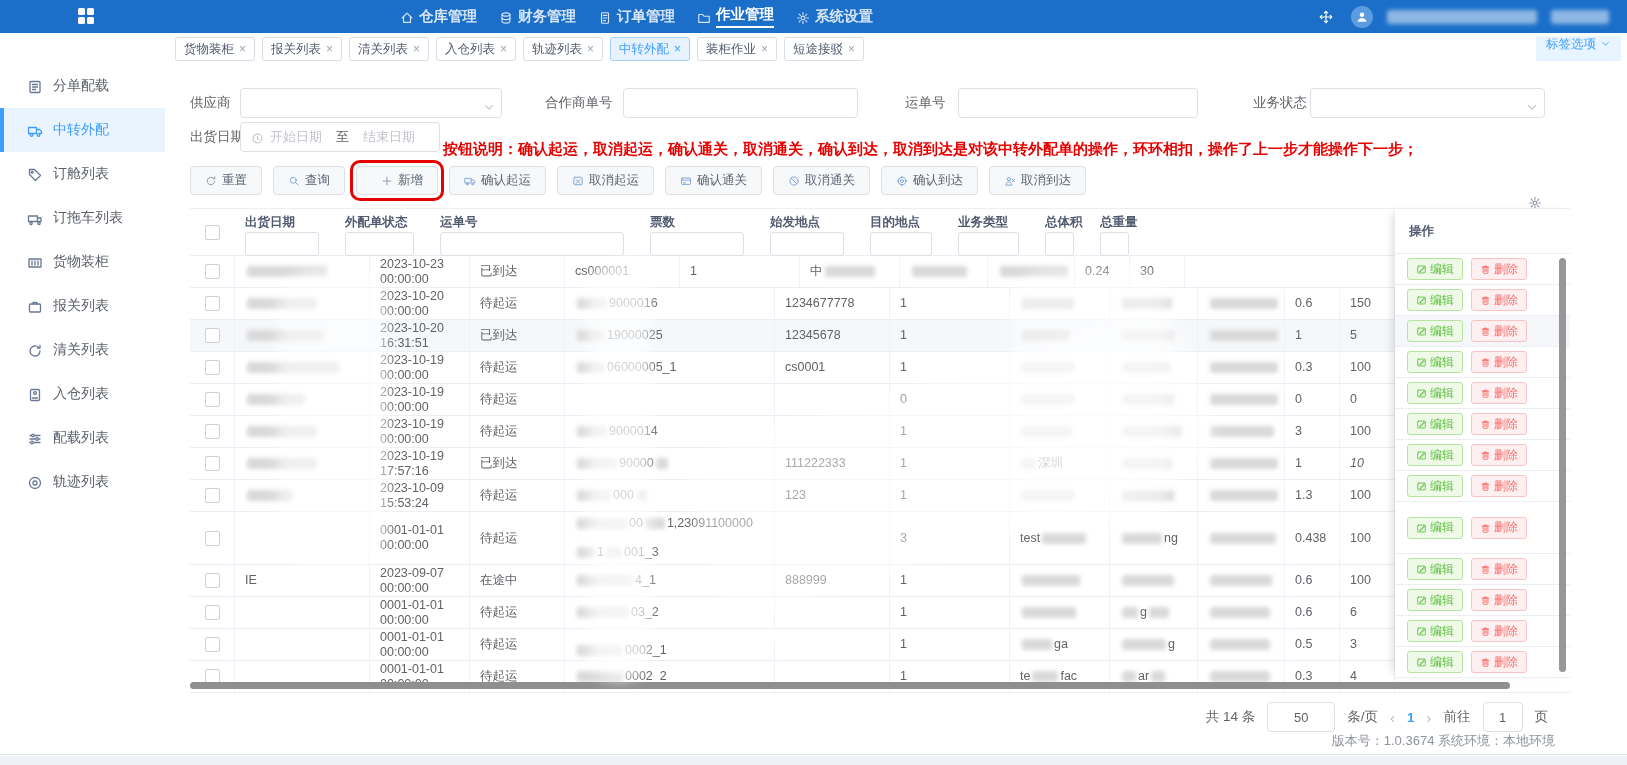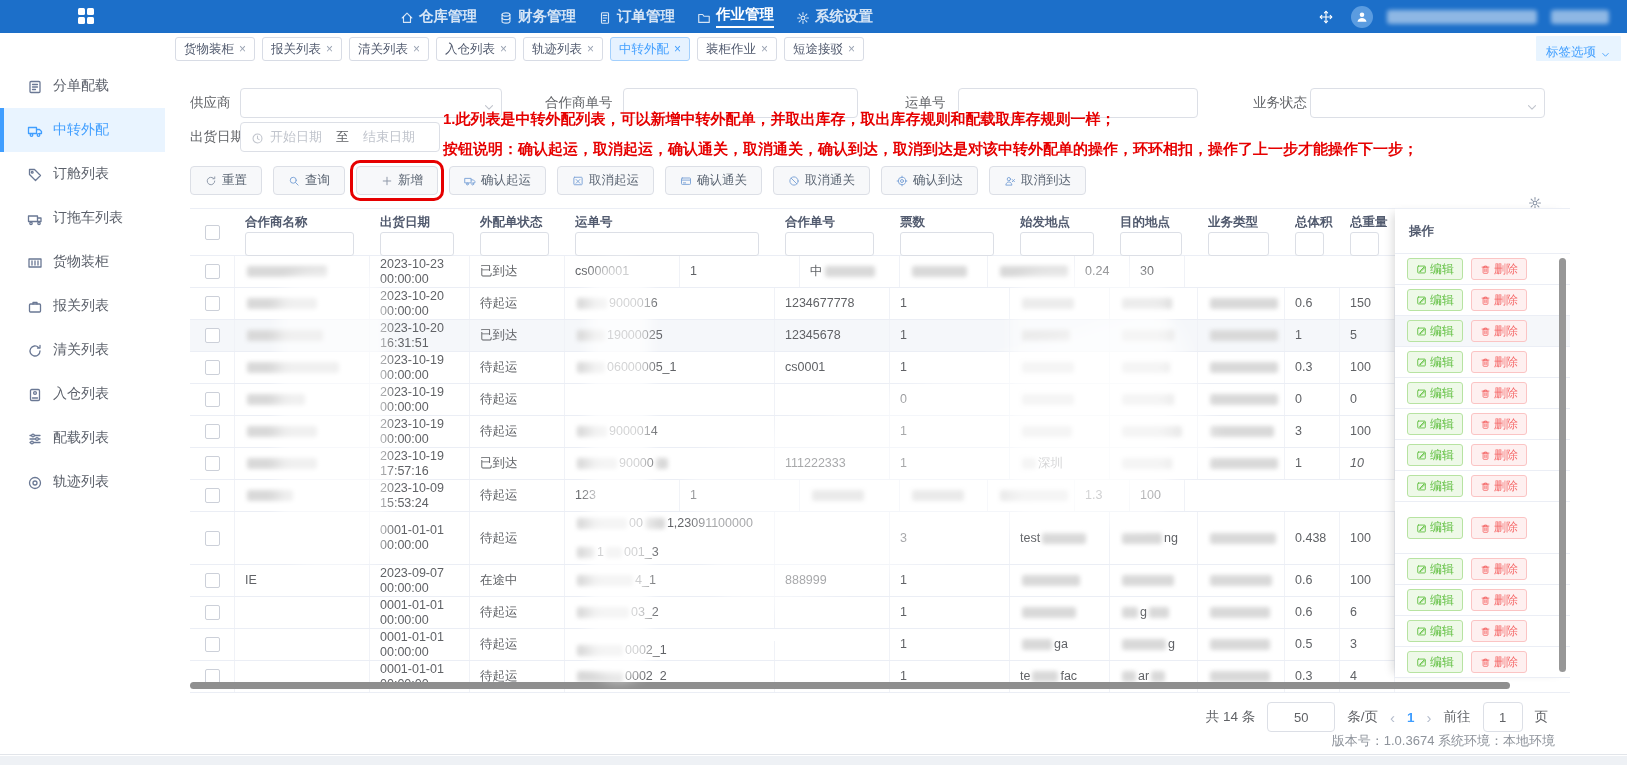--- a/index.html
+++ b/index.html
@@ -26,21 +26,21 @@
   
   .tabbar{position:absolute;left:0;top:33px;width:100%;height:31px;background:#fff;
           border-bottom:1px solid #e8eaef;box-shadow:0 1px 3px rgba(0,0,0,.04);}
   .tabs{position:absolute;left:175px;top:4px;display:flex;gap:7px;}
   .tab{display:flex;align-items:center;gap:5px;height:22px;padding:0 8px;border:1px solid #d8dce5;
        border-radius:3px;font-size:12.5px;color:#515a6e;background:#fff;cursor:pointer;white-space:nowrap;}
   .tab .x{color:#9aa3b2;font-size:12px;}
   .tab.active{background:#e6f2ff;border-color:#a3d0fd;color:var(--c-accent,#409eff);}
   .tab.active .x{color:var(--c-accent,#409eff);}
   .tag-opt{position:absolute;right:6px;top:3px;height:25px;padding:0 10px;background:#e8f4ff;
-           color:var(--c-accent,#409eff);font-size:12.5px;display:flex;align-items:flex-end;gap:4px;
+           color:var(--c-accent,#409eff);font-size:12.5px;display:flex;align-items:flex-start;gap:4px;
            border-radius:1px;cursor:pointer;margin-left:32px;}
   .tag-opt .ic{width:11px;height:11px;}
   
   .sidebar{position:absolute;left:0;top:64px;width:165px;bottom:12px;background:#fff;
            border-right:1px solid #ececec;}
   .side-item{position:relative;height:44px;display:flex;align-items:center;gap:10px;padding-left:27px;
              font-size:14px;color:#5a5f69;cursor:pointer;}
   .side-item .ic{width:16px;height:16px;color:#6a7894;}
   .side-item.active{background:#e9f4ff;color:var(--c-accent,#409eff);}
   .side-item.active .ic{color:var(--c-accent,#409eff);}
@@ -331,21 +331,20 @@
     <div class="datebox" style="left:75px;top:58px;width:200px;">
       <span id="clockIc"><svg viewBox="0 0 16 16" class="ic" fill="none" stroke="currentColor" stroke-width="1.3" stroke-linecap="round" stroke-linejoin="round">
             <circle cx="8" cy="8" r="5.5"></circle>
             <path d="M8 5v3.2l2 1.2"></path>
           </svg></span>
       <span>开始日期</span>
       <span class="mid">至</span>
       <span>结束日期</span>
     </div>
 
-    <div class="ann" style="left:278px;top:46px;">1.此列表是中转外配列表，可以新增中转外配单，并取出库存，取出库存规则和配载取库存规则一样；</div>
     <div class="ann" style="left:278px;top:76px;">按钮说明：确认起运，取消起运，确认通关，取消通关，确认到达，取消到达是对该中转外配单的操作，环环相扣，操作了上一步才能操作下一步；</div>
 
     <div class="toolbar" id="toolbar">
         <button class="tbtn gray">
           <span><svg viewBox="0 0 16 16" class="ic" fill="none" stroke="currentColor" stroke-width="1.3" stroke-linecap="round" stroke-linejoin="round">
               <path d="M13 8a5 5 0 1 1-1.5-3.6"></path>
               <path d="M13 2.5V5h-2.5"></path>
             </svg></span>
           <span>重置</span>
         </button>
@@ -412,38 +411,30 @@
 
     <div class="twrap" id="twrap">
       <span class="gear" id="gearIc"><svg viewBox="0 0 16 16" class="ic" fill="none" stroke="currentColor" stroke-width="1.3" stroke-linecap="round" stroke-linejoin="round">
             <circle cx="8" cy="8" r="2.2"></circle>
             <path d="M8 1.8v2M8 12.2v2M1.8 8h2M12.2 8h2M3.6 3.6 5 5M11 11l1.4 1.4M12.4 3.6 11 5M5 11l-1.4 1.4"></path>
           </svg></span>
       <div class="thead" id="thead">
           <div class="hcell ckcell" style="width: 45px; display: flex; align-items: center; justify-content: center;">
             <span class="ckbox"></span>
           </div>
-          <div class="hcell" style="width: 135px;">
-            <div class="hlbl">合作商名称</div>
-            <input style="">
-          </div>
           <div class="hcell" style="width: 100px;">
             <div class="hlbl">出货日期</div>
             <input style="">
           </div>
           <div class="hcell" style="width: 95px;">
             <div class="hlbl">外配单状态</div>
             <input style="">
           </div>
           <div class="hcell" style="width: 210px;">
             <div class="hlbl">运单号</div>
-            <input style="">
-          </div>
-          <div class="hcell" style="width: 115px;">
-            <div class="hlbl">合作单号</div>
             <input style="">
           </div>
           <div class="hcell" style="width: 120px;">
             <div class="hlbl">票数</div>
             <input style="">
           </div>
           <div class="hcell" style="width: 100px;">
             <div class="hlbl">始发地点</div>
             <input style="">
           </div>
@@ -652,20 +643,25 @@
           </div>
           <div class="trow" style="height: 31px;">
             <div class="tcell ckcell" style="width: 45px;">
               <span class="ckbox"></span>
             </div>
             <div class="tcell" style="width: 135px;">
               <span class="rd" style="width: 46px;"></span>
             </div>
             <div class="tcell" style="width: 100px;">2023-10-09 15:53:24</div>
             <div class="tcell" style="width: 95px;">待起运</div>
+            <div class="tcell" style="width: 210px;">
+              <span class="rd" style="width: 34px;"></span>
+              <span>000</span>
+              <span class="rd" style="width: 10px;"></span>
+            </div>
             <div class="tcell" style="width: 115px;">123</div>
             <div class="tcell" style="width: 120px;">1</div>
             <div class="tcell" style="width: 100px;">
               <span class="rd" style="width: 52px;"></span>
             </div>
             <div class="tcell" style="width: 88px;">
               <span class="rd" style="width: 52px;"></span>
             </div>
             <div class="tcell" style="width: 87px;">
               <span class="rd" style="width: 68px;"></span>

